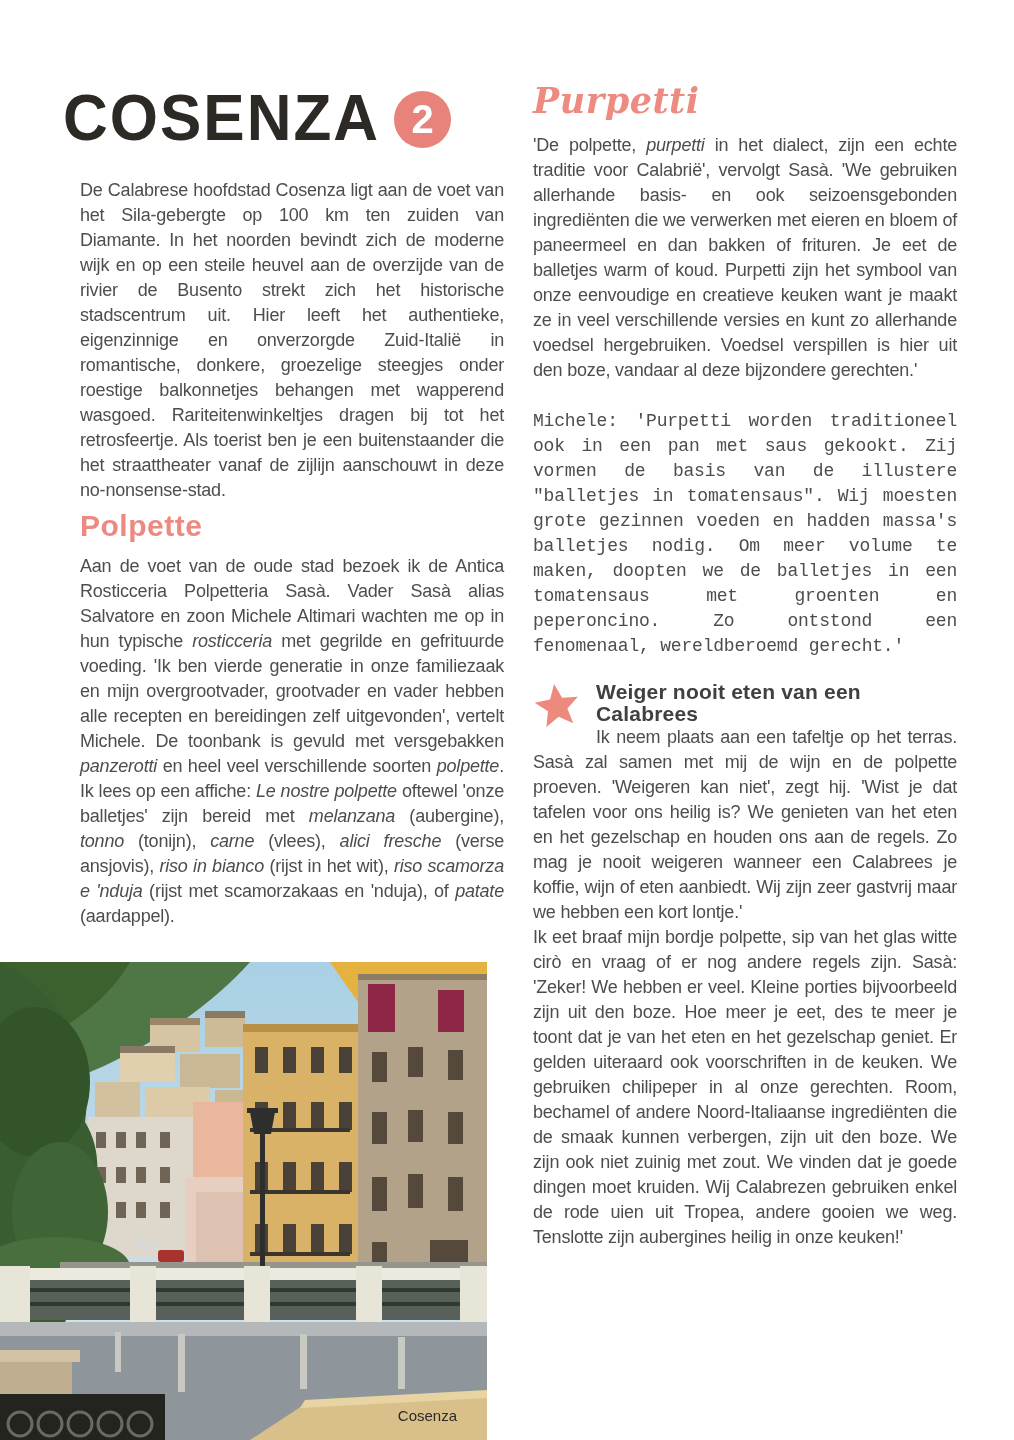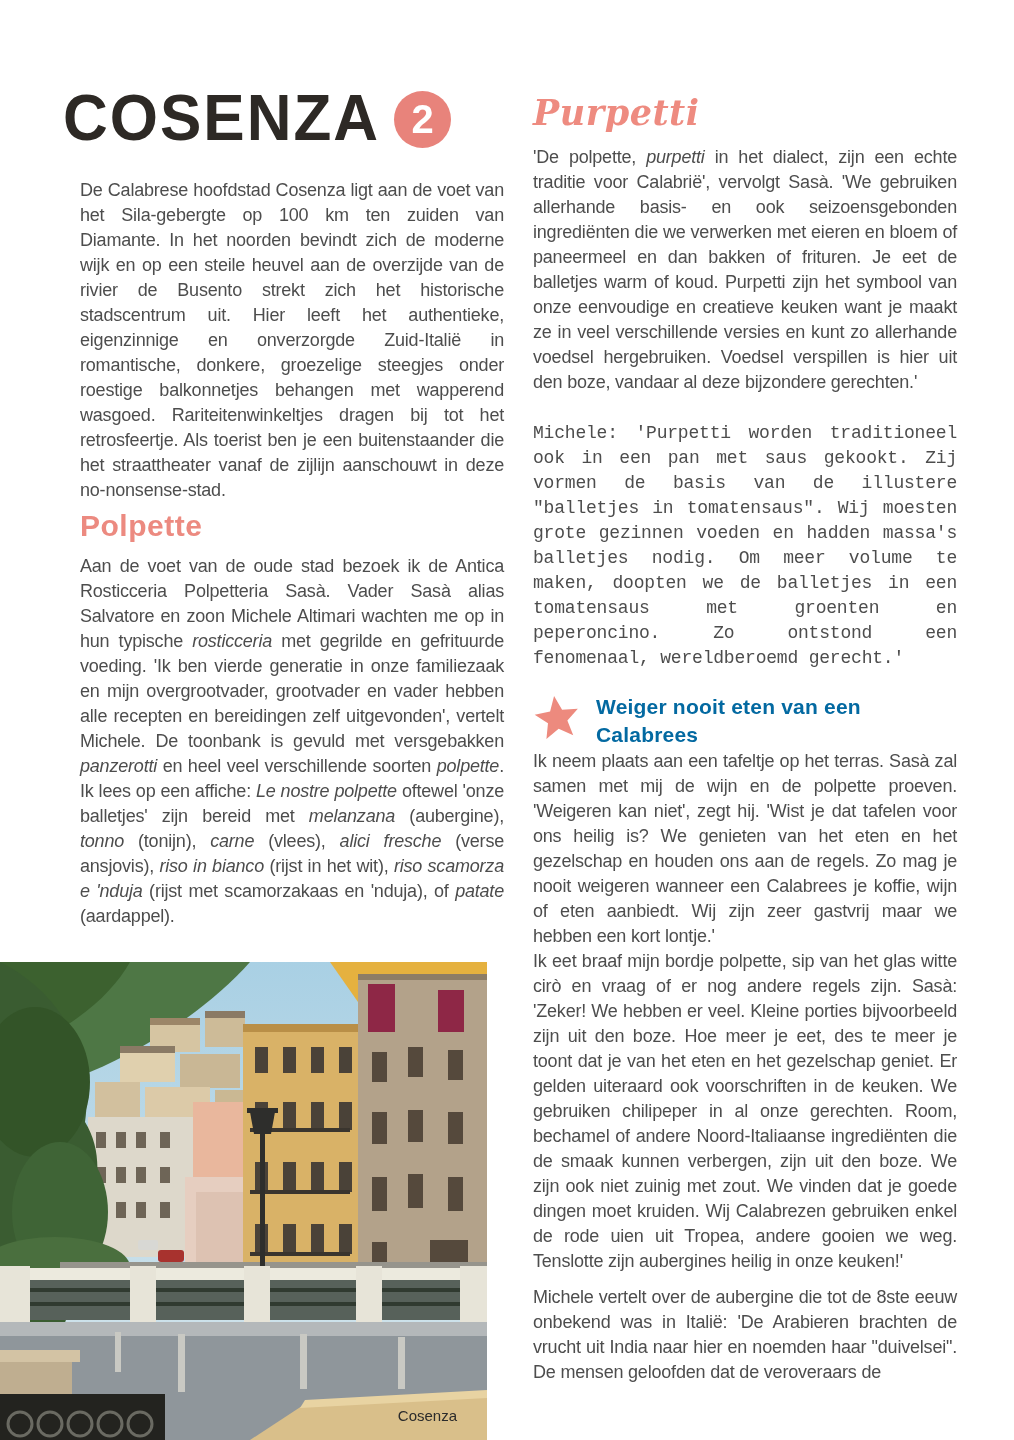--- a/index.html
+++ b/index.html
@@ -8,33 +8,33 @@
   
   .masthead{position:absolute;left:63px;top:86px;display:flex;align-items:center;gap:14px;}
   .masthead h1{margin:0;font-size:62px;line-height:64px;font-weight:800;letter-spacing:2px;
                color:#2d2925;transform:scaleY(1.04);}
   .badge{width:57px;height:57px;border-radius:50%;background:#e8837b;display:flex;
          align-items:center;justify-content:center;margin-top:2px;}
   .badge span{color:#ffffff;font-size:40px;font-weight:800;line-height:1;}
   
   .col{position:absolute;width:424px;}
   .col-left{left:80px;top:178px;}
-  .col-right{left:533px;top:92px;}
+  .col-right{left:533px;top:80px;}
   .body{margin:0;font-size:18px;line-height:25px;letter-spacing:-0.2px;color:#4d4d4d;
         text-align:justify;}
   .body .it{font-style:italic;}
   .kicker{margin-top:30px;font-size:15px;font-weight:700;letter-spacing:2.5px;color:#ec8a80;}
   .subhead{margin:6px 0 0 0;font-size:30px;line-height:34px;font-weight:700;color:#ec8a80;
            letter-spacing:0.5px;}
   .after-head{margin-top:11px;}
   .serif-head{margin:0;font-family:"DejaVu Serif",serif;font-style:italic;font-weight:700;
               font-size:35px;line-height:42px;color:#ee8b80;letter-spacing:0.5px;}
   .p-gap{margin-top:26px;font-family:Liberation Mono, monospace;}
   .tip{margin-top:22px;}
-  .tip h3{margin:0;font-size:21px;line-height:28px;font-weight:700;color:#0369a1;
+  .tip h3{margin:0;font-size:21px;line-height:22px;font-weight:700;color:#404040;
           letter-spacing:0.2px;}
   .star{float:left;width:48px;height:52px;margin:0 15px 4px 0;}
   .duivelsei{margin-top:24px;}
   
   .photo{position:absolute;left:0;top:962px;width:487px;height:478px;margin:0;overflow:hidden;}
   .photo svg{display:block;width:100%;height:100%;}
   .photo figcaption{position:absolute;right:30px;bottom:16px;font-size:15px;color:#2b2b2b;
                     font-weight:400;}
 </style>
 </head>
@@ -66,21 +66,20 @@
             <g transform="rotate(-8 25 25)">
           <path d="M25 3 L31.3 18.2 L47.7 19.4 L35.2 30.1 L39.1 46.1 L25 37.4 L10.9 46.1 L14.8 30.1 L2.3 19.4 L18.7 18.2 Z" fill="#ed8a7e"></path>
         </g>
           </svg>
       </span>
       <h3>Weiger nooit eten van een Calabrees</h3>
       <p class="body">Ik neem plaats aan een tafeltje op het terras. Sasà zal samen met mij de wijn en de polpette proeven. 'Weigeren kan niet', zegt hij. 'Wist je dat tafelen voor ons heilig is? We genieten van het eten en het gezelschap en houden ons aan de regels. Zo mag je nooit weigeren wanneer een Calabrees je koffie, wijn of eten aanbiedt. Wij zijn zeer gastvrij maar we hebben een kort lontje.'</p>
       <p class="body">Ik eet braaf mijn bordje polpette, sip van het glas witte cirò en vraag of er nog andere regels zijn. Sasà: 'Zeker! We hebben er veel. Kleine porties bijvoorbeeld zijn uit den boze. Hoe meer je eet, des te meer je toont dat je van het eten en het gezelschap geniet. Er gelden uiteraard ook voorschriften in de keuken. We gebruiken chilipeper in al onze gerechten. Room, bechamel of andere Noord-Italiaanse ingrediënten die de smaak kunnen verbergen, zijn uit den boze. We zijn ook niet zuinig met zout. We vinden dat je goede dingen moet kruiden. Wij Calabrezen gebruiken enkel de rode uien uit Tropea, andere gooien we weg. Tenslotte zijn aubergines heilig in onze keuken!'</p>
     </div>
 
-    <p class="body after-head">Michele vertelt over de aubergine die tot de 8ste eeuw onbekend was in Italië: 'De Arabieren brachten de vrucht uit India naar hier en noemden haar "duivelsei". De mensen geloofden dat de veroveraars de</p>
   </section>
 
   <figure class="photo">
     <svg viewBox="0 0 487 478" preserveAspectRatio="none">
       <defs>
         <linearGradient id="sky" x1="0" y1="0" x2="0" y2="1">
           <stop offset="0" stop-color="#a9d0e4"></stop>
             <stop offset="1" stop-color="#d8e7ec"></stop>
         </linearGradient>
       </defs>

